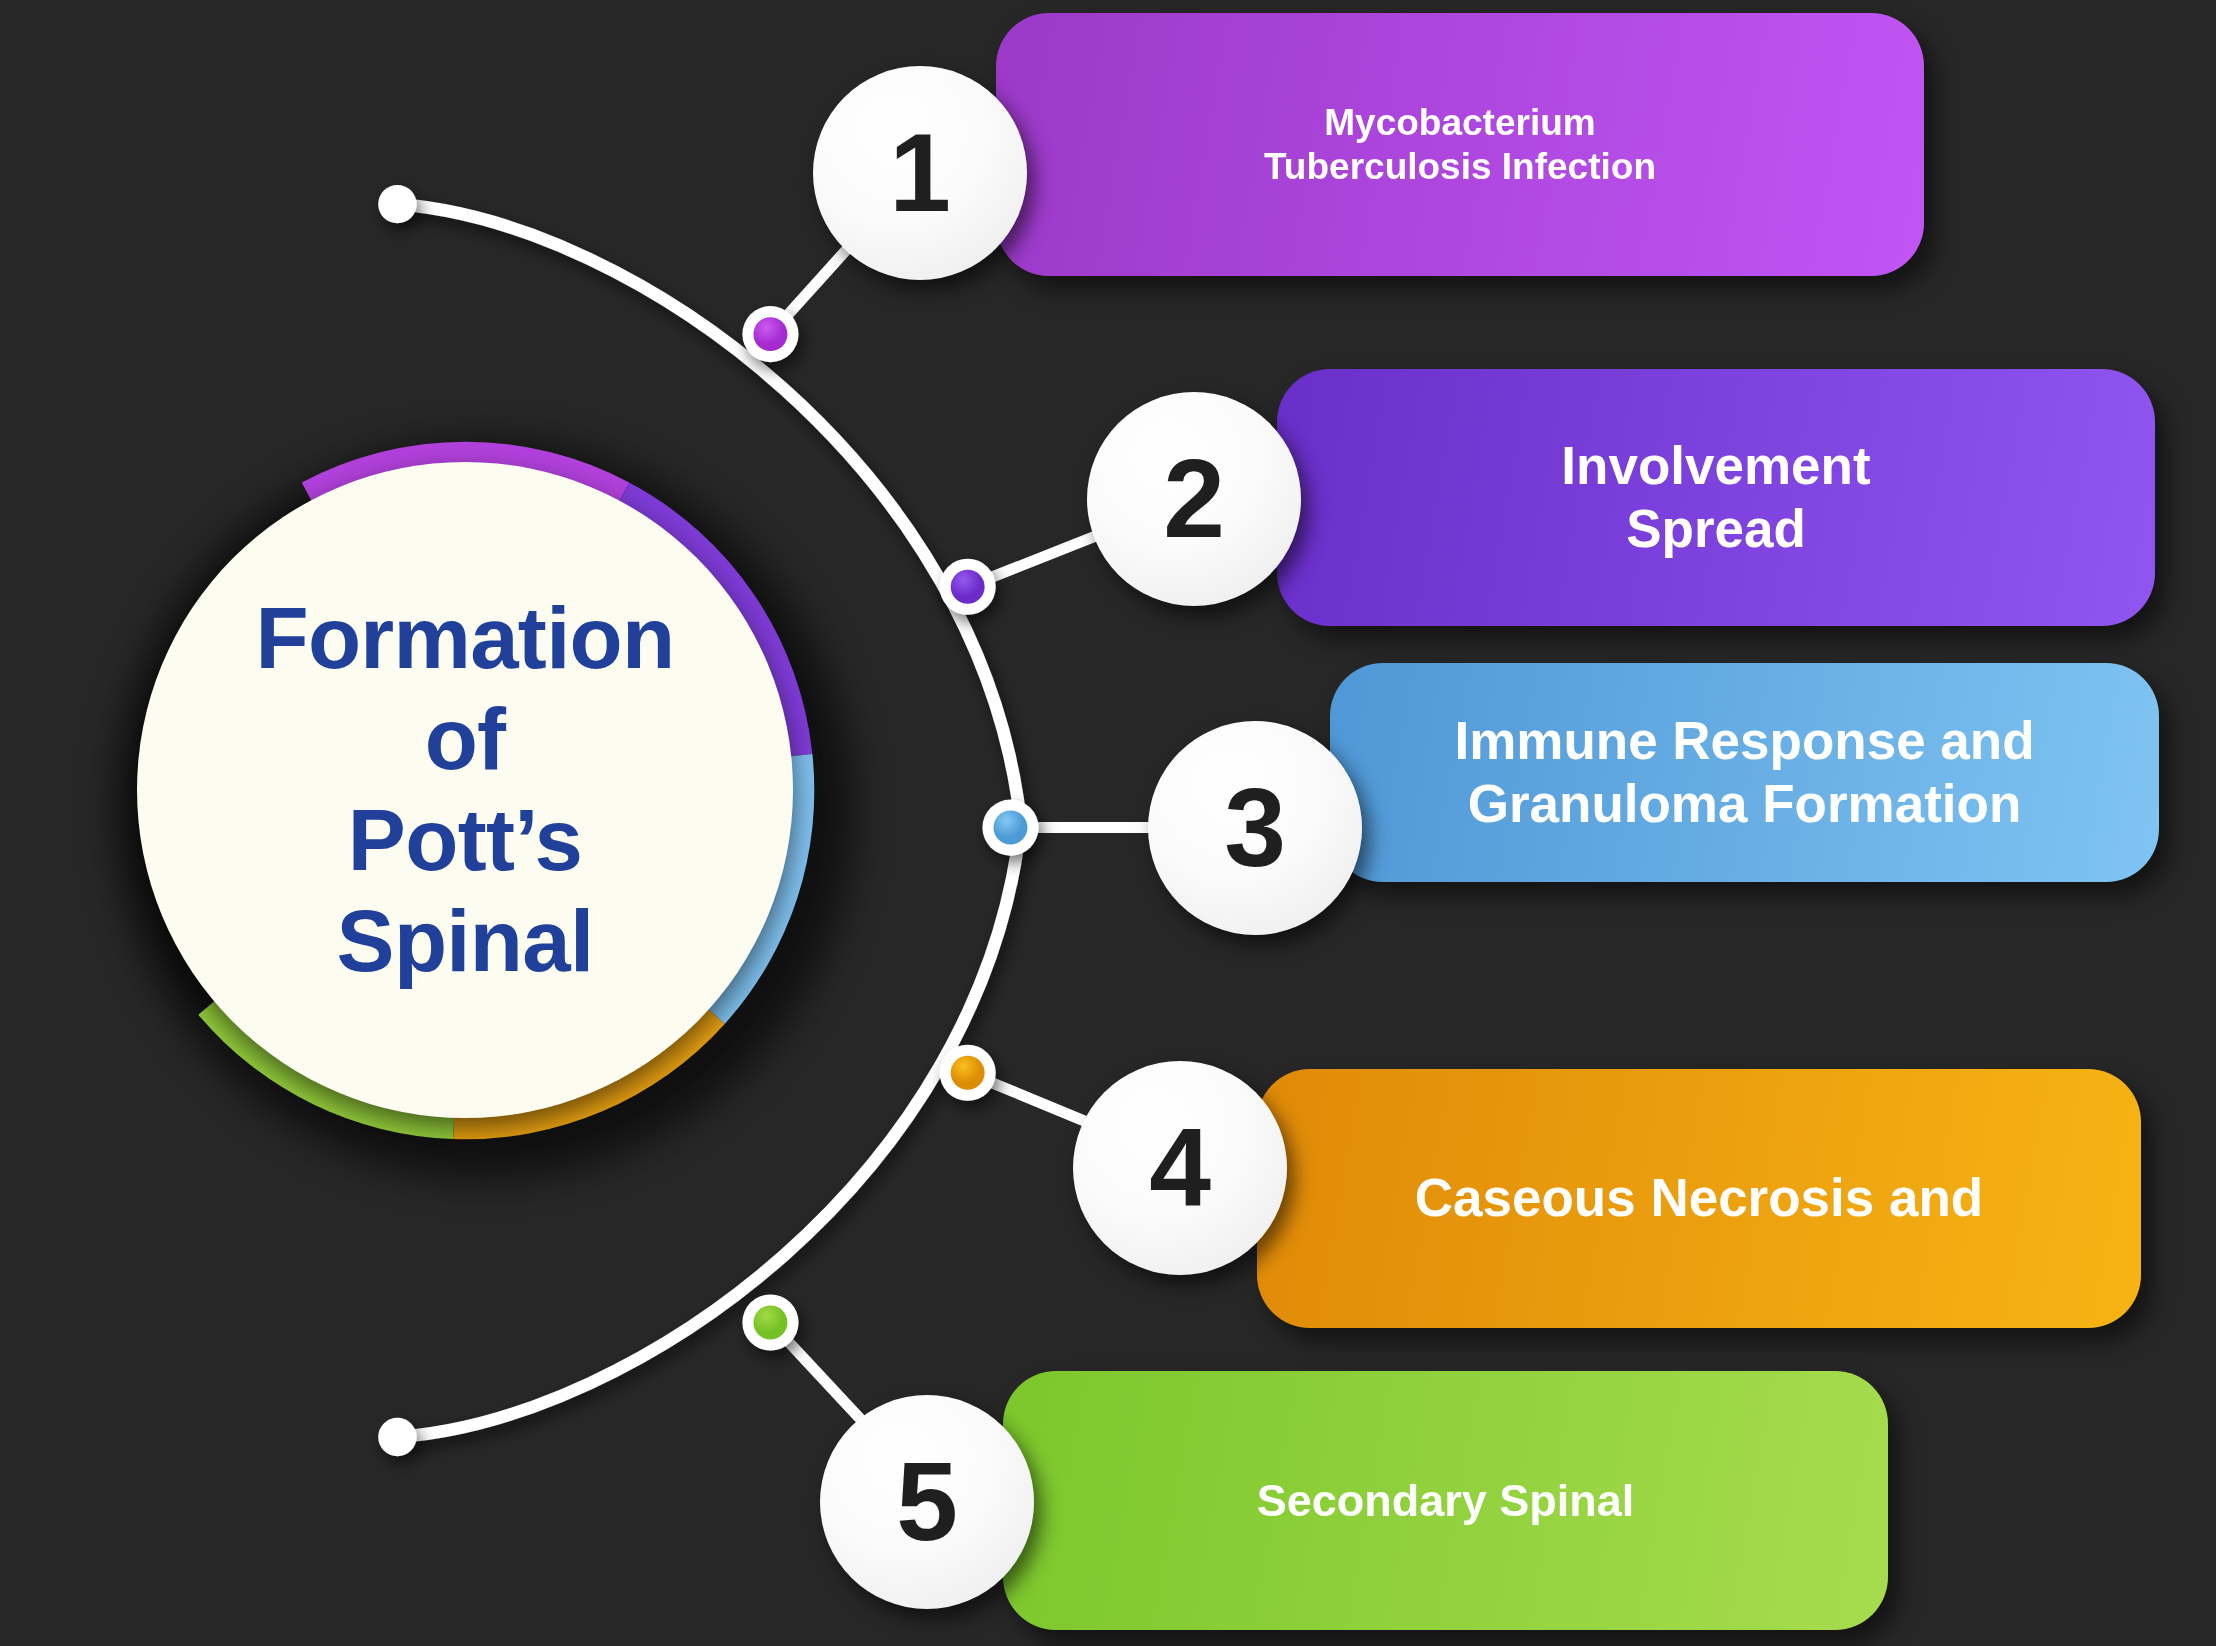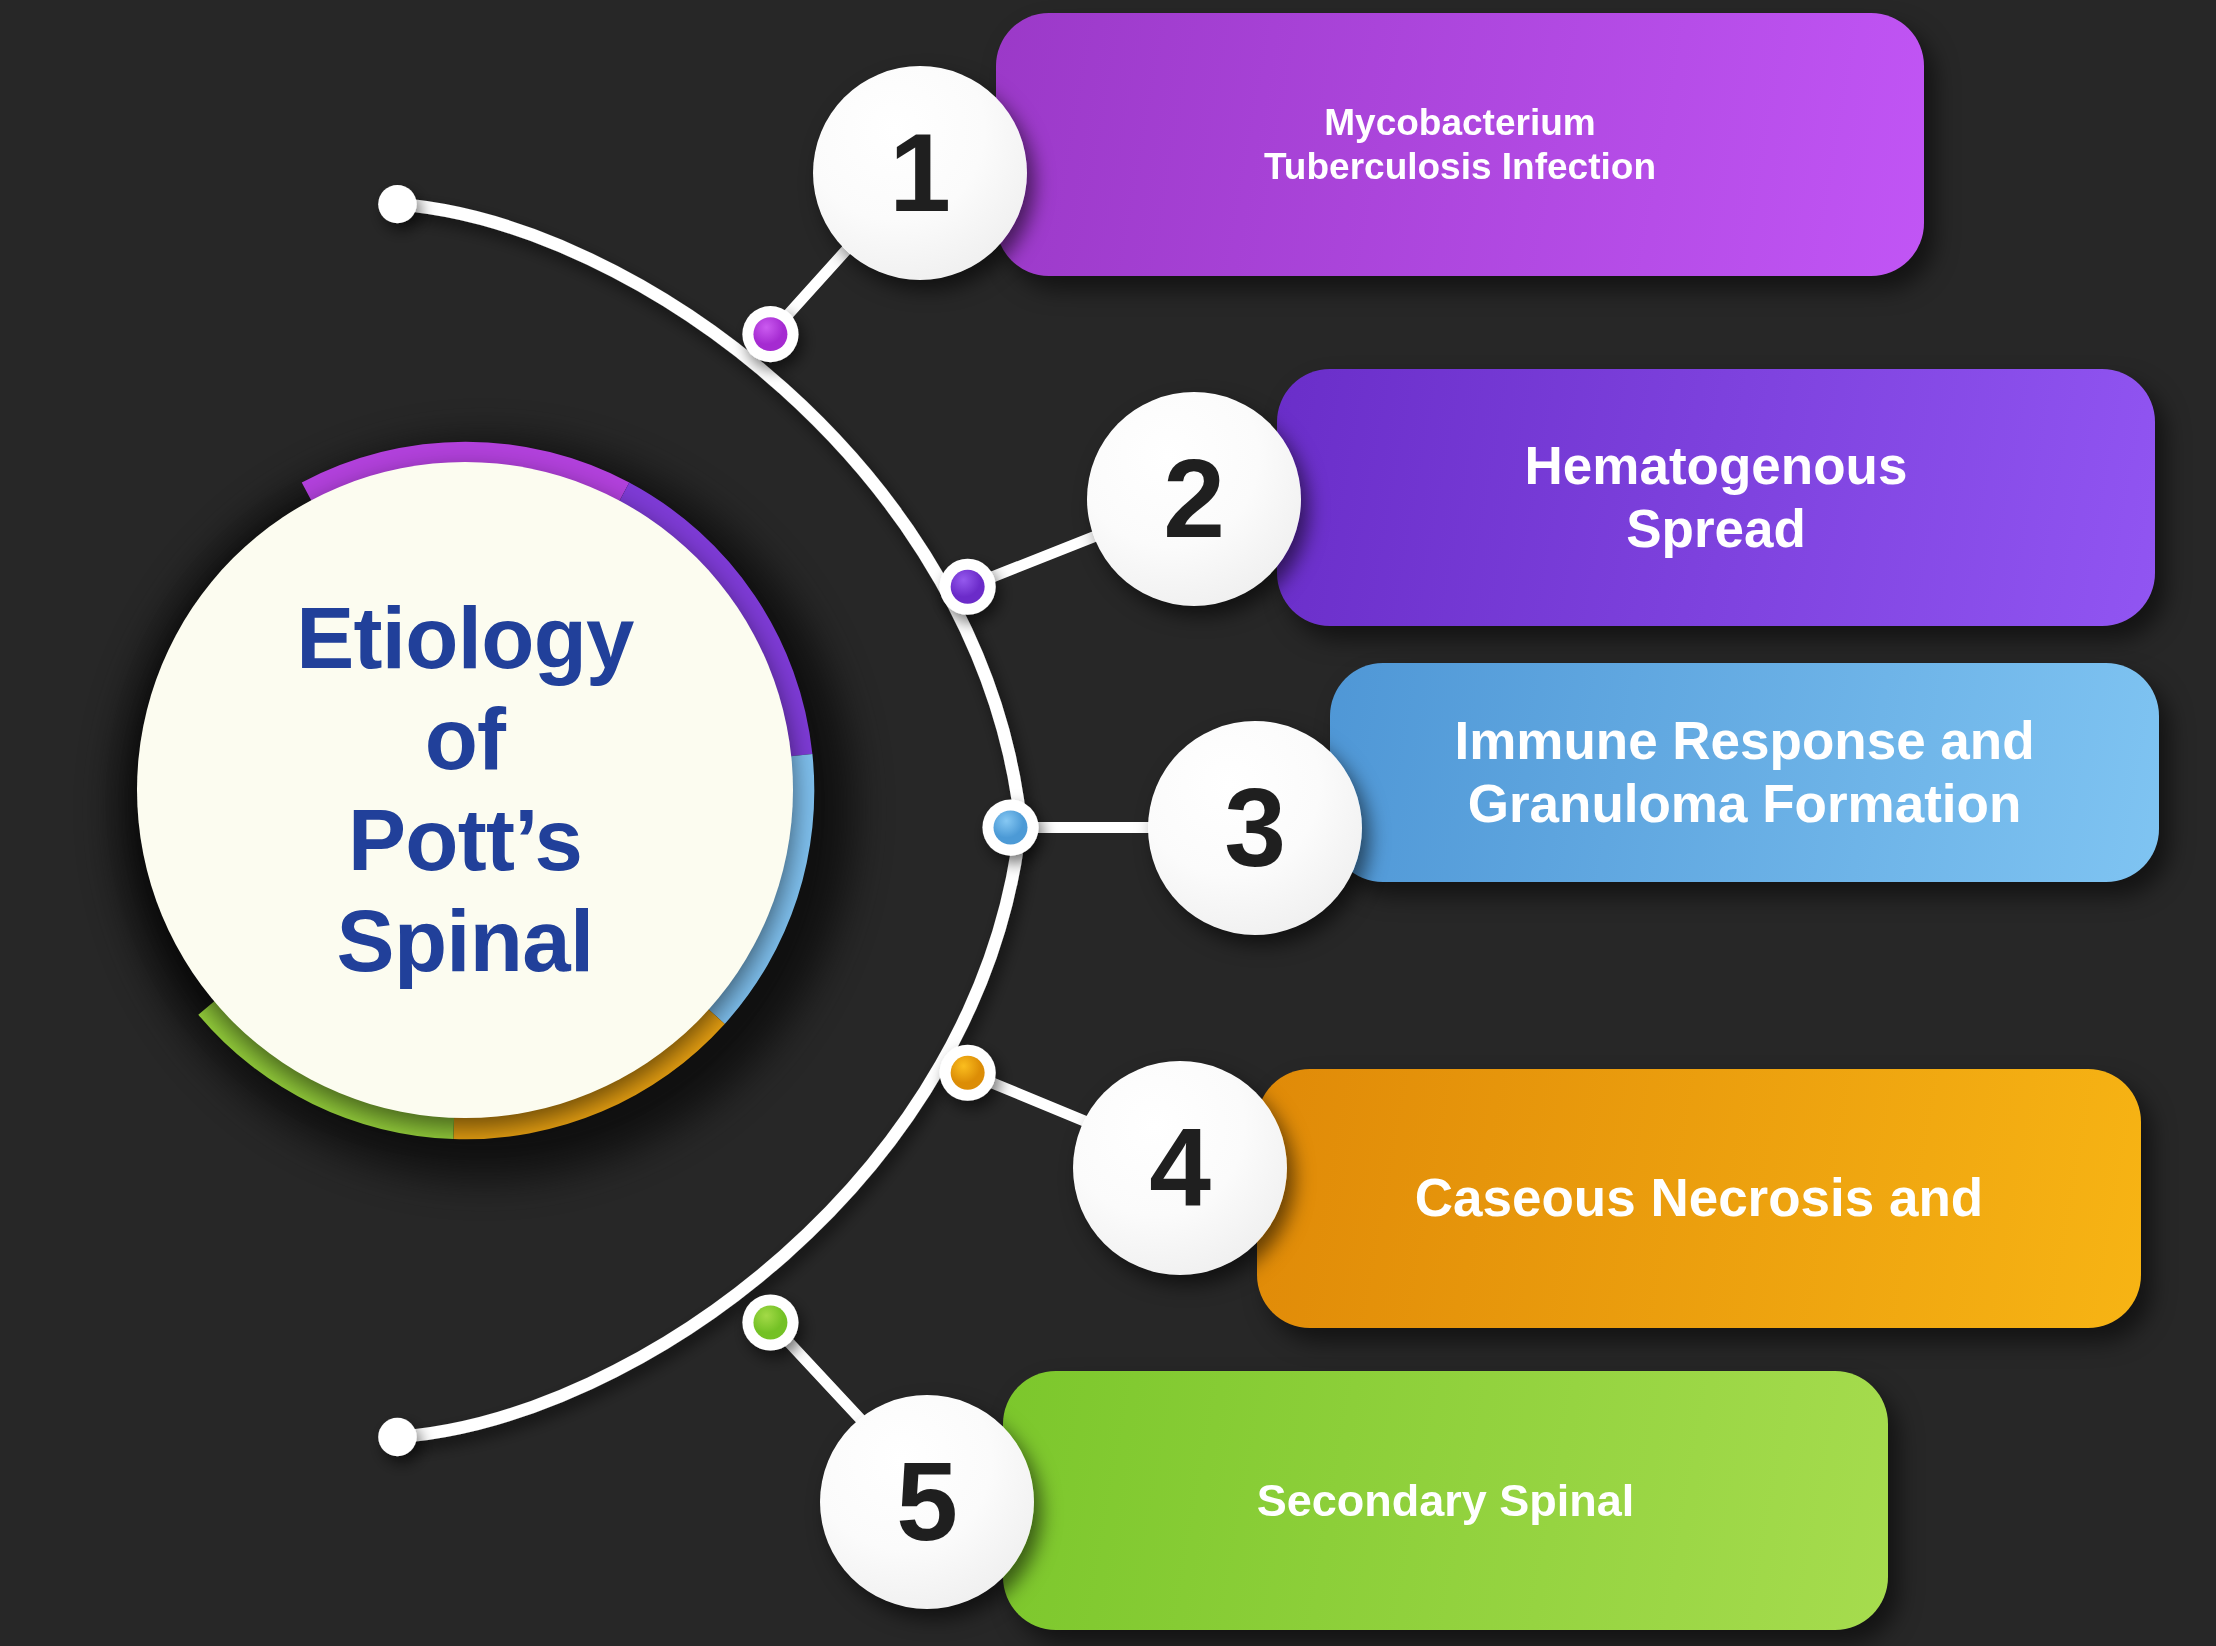--- a/index.html
+++ b/index.html
@@ -150,41 +150,41 @@
       <g id="ring-arcs" transform="translate(500,500)">
           <path d="M -221.59057763494033 -416.7512638294136 A 472 472 0 0 1 221.59057763494047 -416.75126382941346 L 195.3001701189306 -367.3061986293136 A 416 416 0 0 0 -195.30017011893045 -367.30619862931366 Z" fill="#B241DC"></path>
           <path d="M 221.59057763494047 -416.75126382941346 A 472 472 0 0 1 469.414334613825 -49.337434662332434 L 413.7211084732017 -43.48384071934384 A 416 416 0 0 0 195.3001701189306 -367.3061986293136 Z" fill="#7E3BD6"></path>
           <path d="M 469.414334613825 -49.337434662332434 A 472 472 0 0 1 350.7643576253301 315.8296462013811 L 309.148247398596 278.35833224528506 A 416 416 0 0 0 413.7211084732017 -43.48384071934384 Z" fill="#7FC0EE"></path>
           <path d="M 350.7643576253301 315.8296462013811 A 472 472 0 0 1 -16.472562443580347 471.7124703530132 L -14.518190628240305 415.74658403994385 A 416 416 0 0 0 309.148247398596 278.35833224528506 Z" fill="#E8A112"></path>
           <path d="M -16.472562443580347 471.7124703530132 A 472 472 0 0 1 -361.5729771521576 303.39575177204665 L -318.67448833749484 267.3996456296004 A 416 416 0 0 0 -14.518190628240305 415.74658403994385 Z" fill="#96D13C"></path>
         </g>
     </svg>
     <div class="hub-inner">
       <div class="hub-title">
-        <div>Etiology</div>
+        <div>Formation</div>
         <div>of</div>
         <div>Pott’s</div>
         <div>Spinal</div>
       </div>
     </div>
   </div>
 
   <div class="pill" style="left: 996px; top: 13.3px; width: 928px; height: 263px; font-size: 37px; background: linear-gradient(100deg, rgb(155, 57, 200) 0%, rgb(193, 85, 245) 100%);">
     <div class="pill-text">
       <div>Mycobacterium</div>
       <div>Tuberculosis Infection</div>
     </div>
   </div>
   <div class="numcircle" style="left:813px; top:66px; width:214px; height:214px; font-size:111px;">
     <span>1</span>
   </div>
 
   <div class="pill" style="left: 1277px; top: 369px; width: 878px; height: 257px; font-size: 53px; background: linear-gradient(100deg, rgb(106, 46, 201) 0%, rgb(145, 85, 242) 100%);">
     <div class="pill-text">
-      <div>Hematogenous</div>
+      <div>Involvement</div>
       <div>Spread</div>
     </div>
   </div>
   <div class="numcircle" style="left:1087px; top:392px; width:214px; height:214px; font-size:111px;">
     <span>2</span>
   </div>
 
   <div class="pill" style="left: 1330px; top: 663px; width: 829px; height: 219px; font-size: 53px; background: linear-gradient(100deg, rgb(79, 151, 214) 0%, rgb(127, 196, 242) 100%);">
     <div class="pill-text">
       <div>Immune Response and</div>

